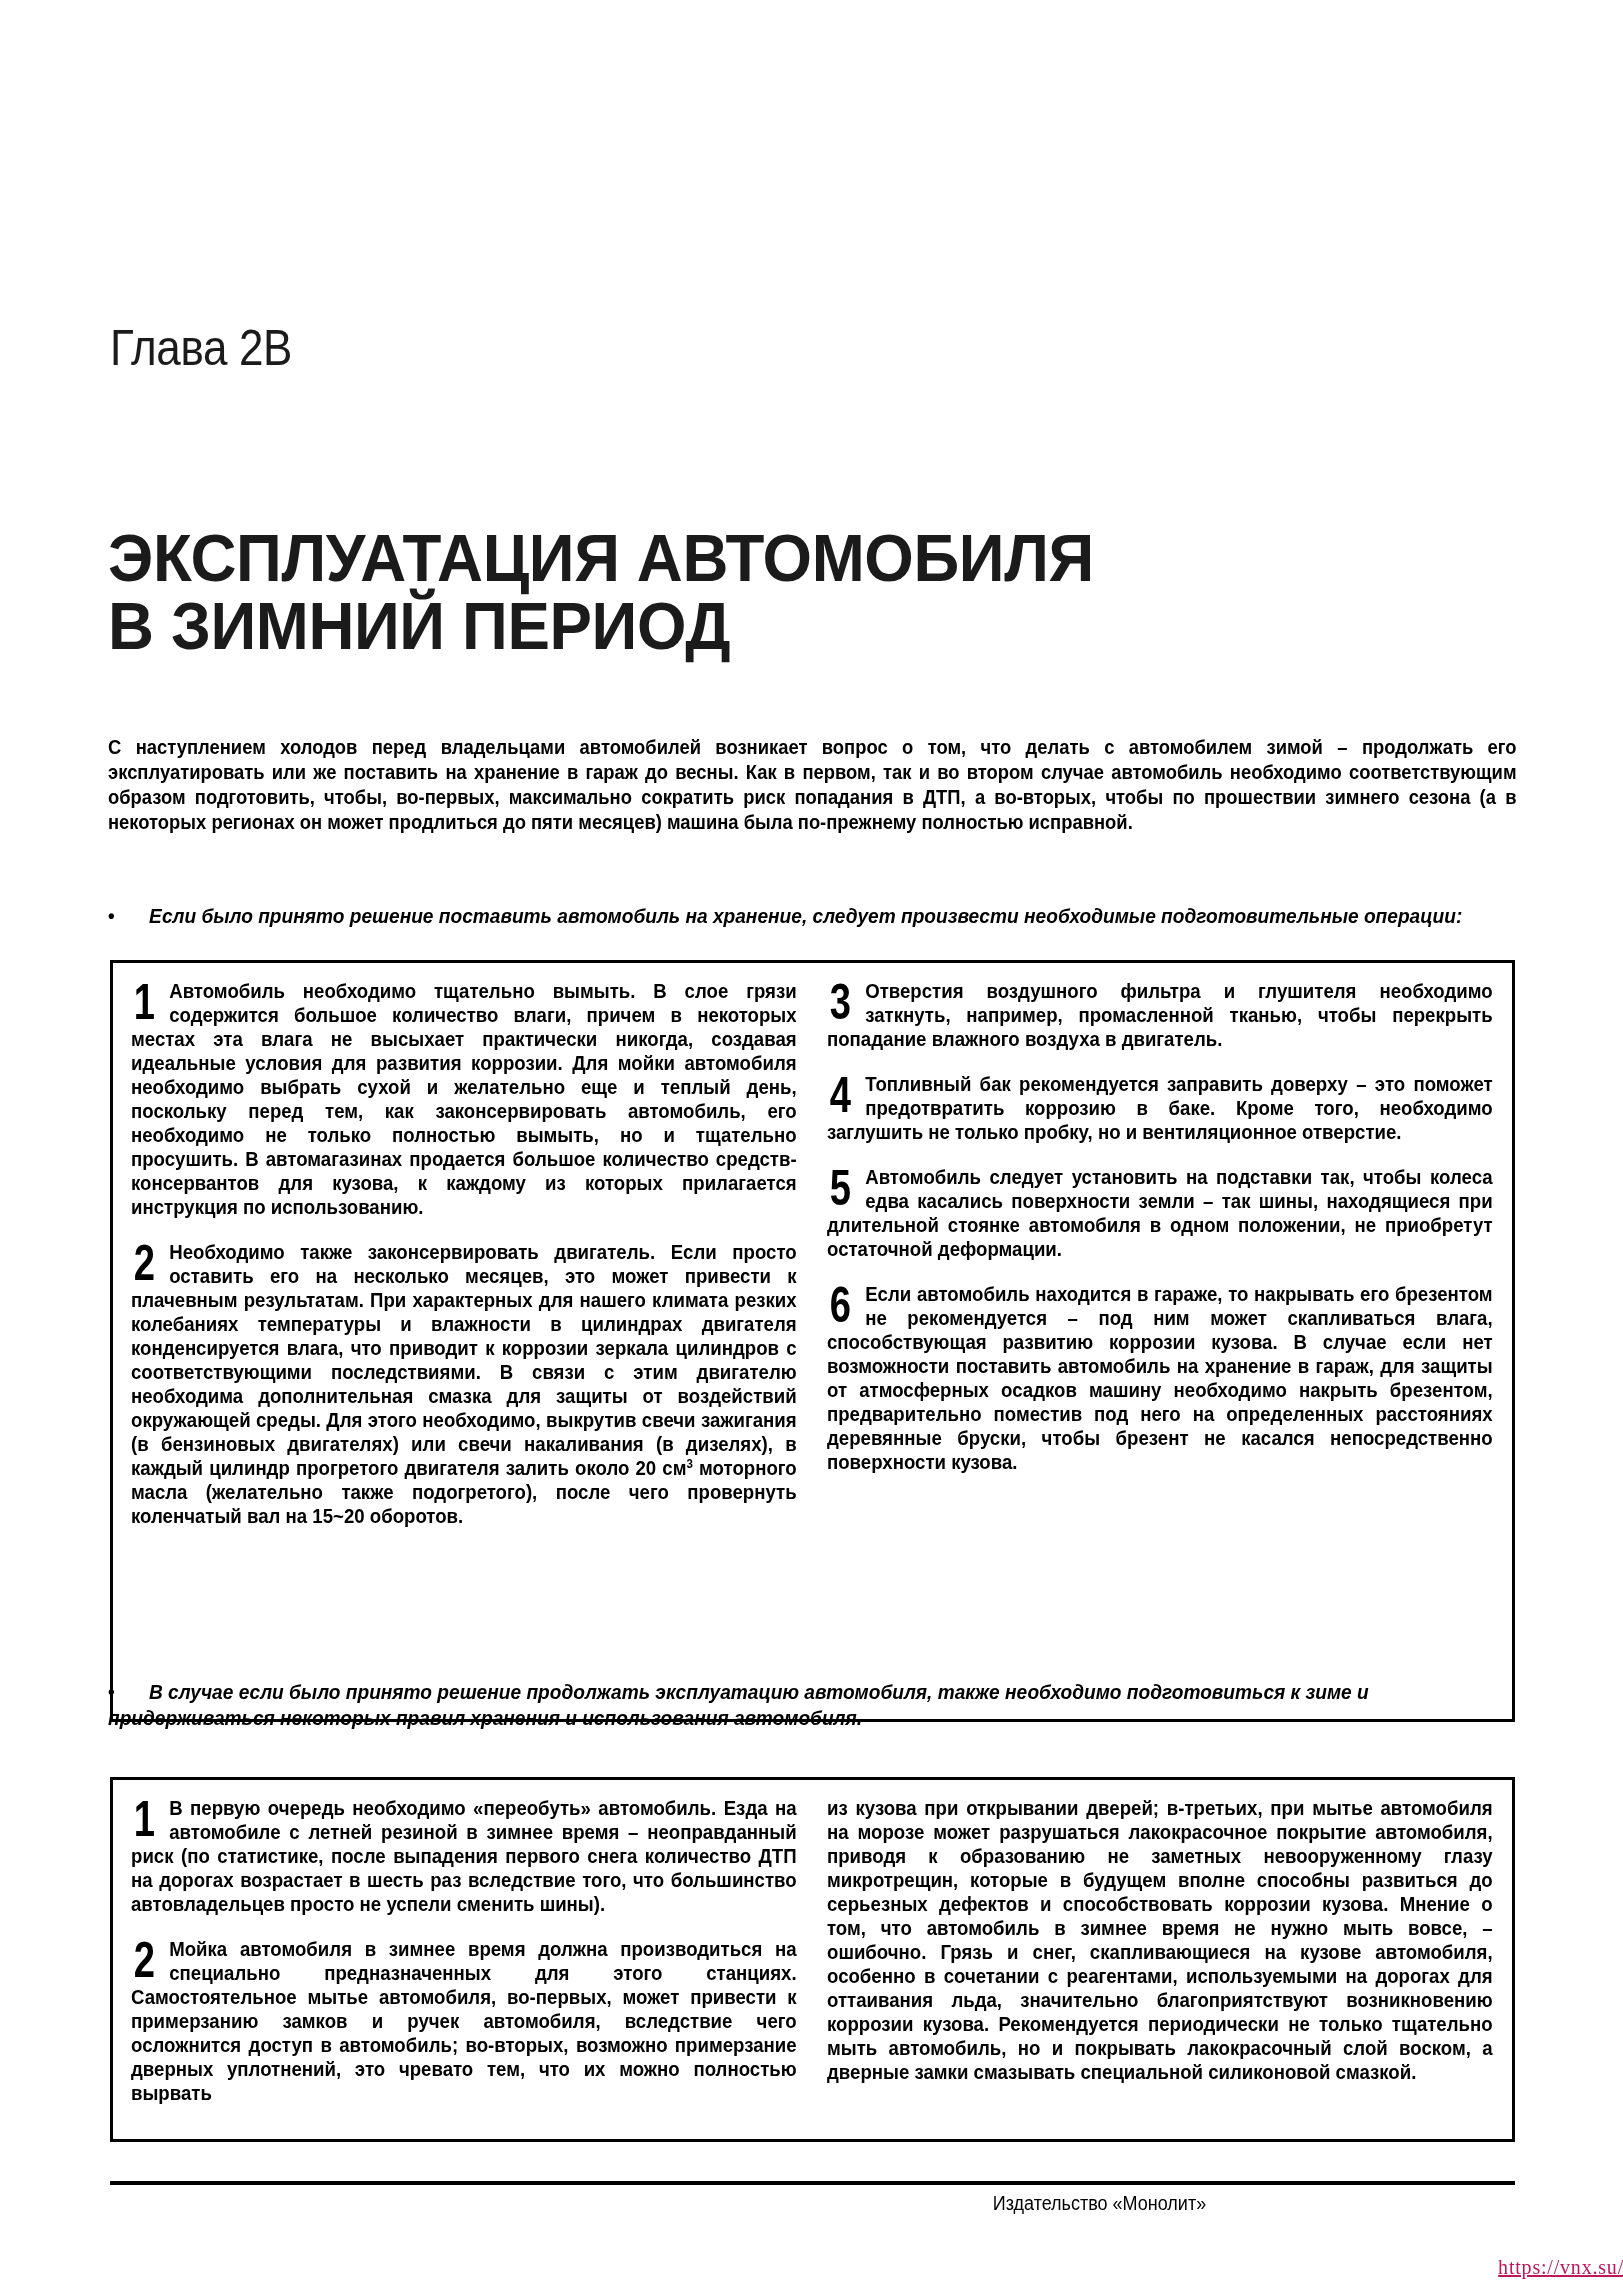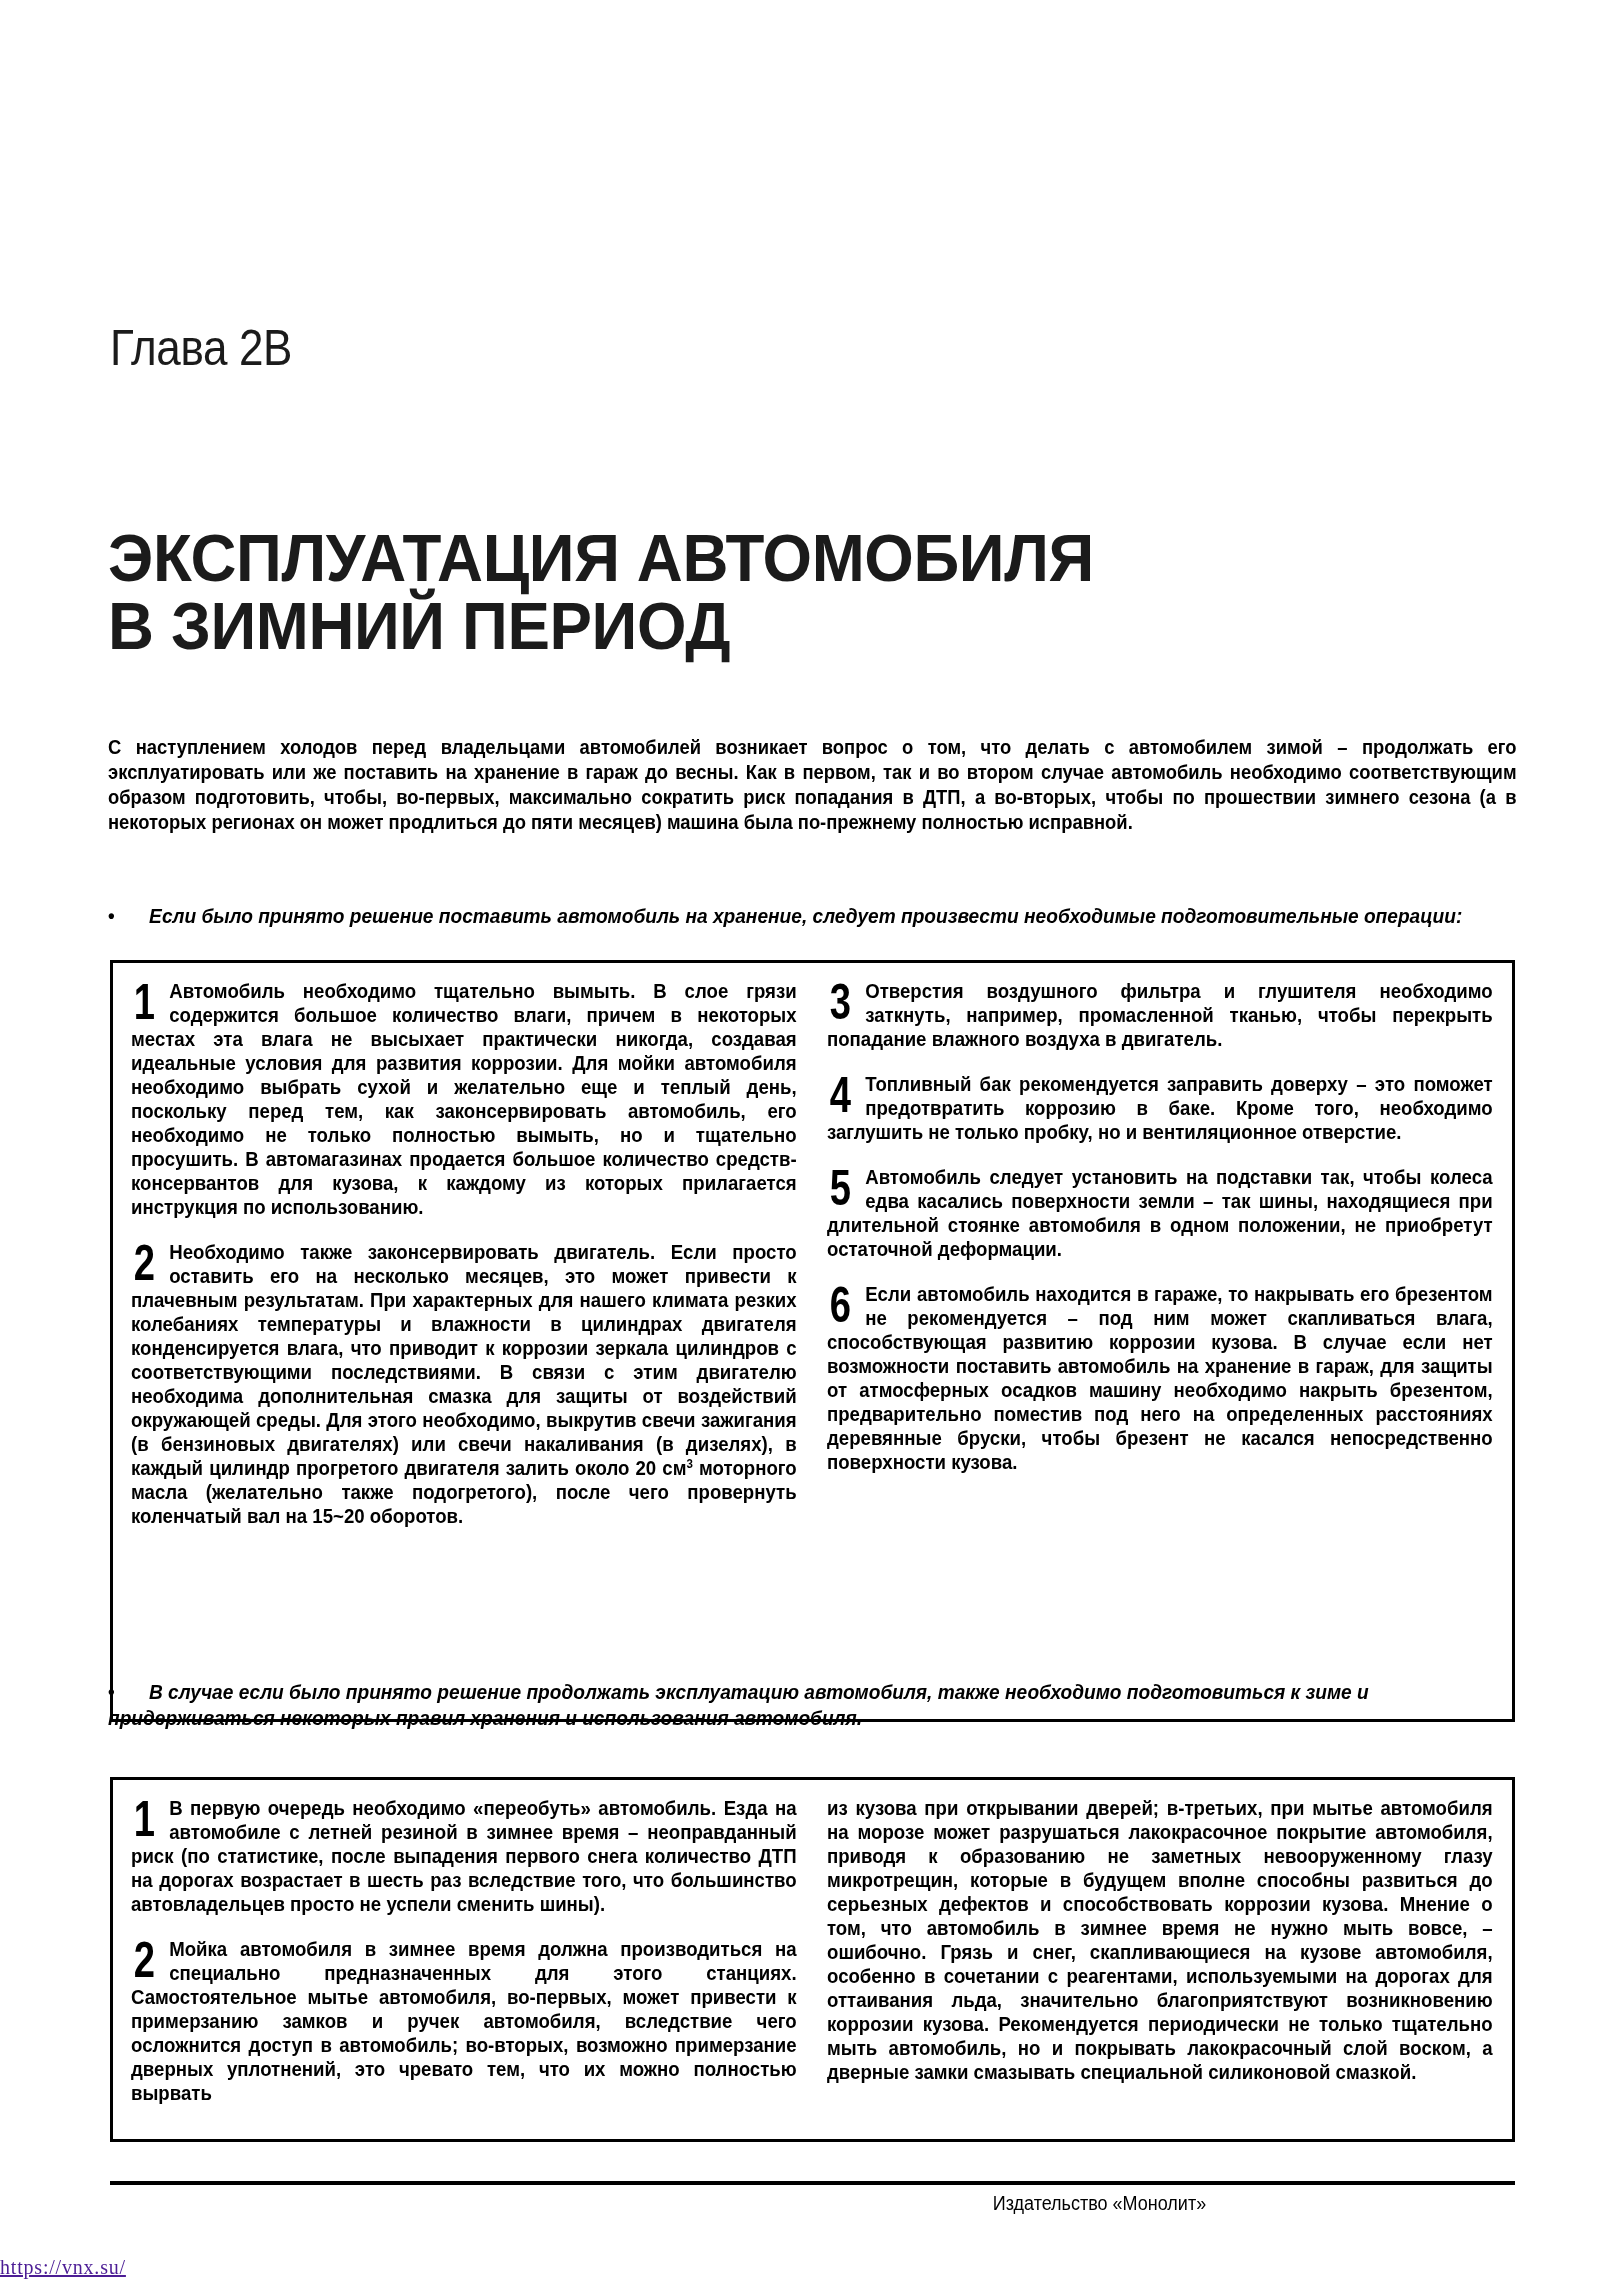--- a/index.html
+++ b/index.html
@@ -166,24 +166,24 @@
     transform: scaleX(0.9);
     transform-origin: right top;
     white-space: nowrap;
   }
 
   .watermark {
     position: absolute;
     left: 0;
     top: 2256px;
     width: 1624px;
-    text-align: left;
+    text-align: right;
     font-family: "Liberation Serif", "DejaVu Serif", serif;
     font-size: 20px;
-    color: #4c1d95;
+    color: #be185d;
     text-decoration: underline;
     letter-spacing: 0.8px;
   }
 </style>
 </head>
 <body>
 
 <div class="page">
 
   <div class="chapter-label">Глава 2B</div>

